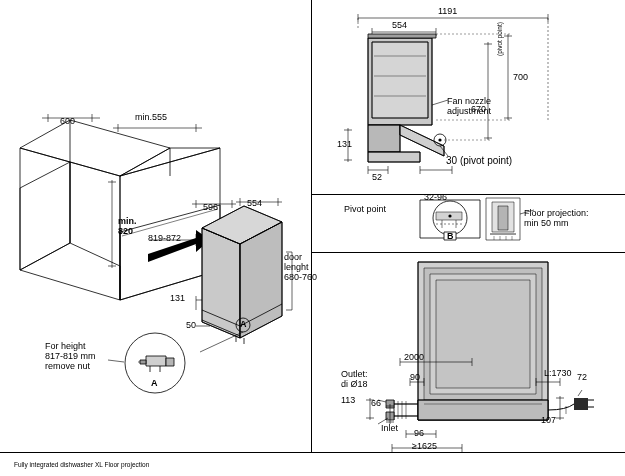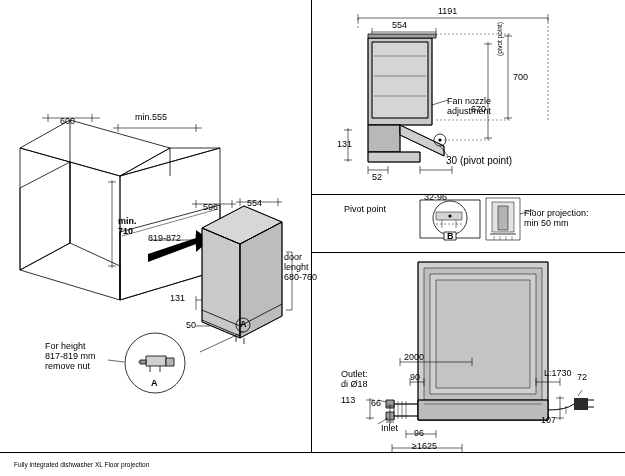--- a/index.html
+++ b/index.html
@@ -239,21 +239,21 @@
       <path d="M378 424 L388 418" stroke-width="0.6"></path>
 
       <path d="M578 396 L582 390" stroke-width="0.6"></path>
 
     </g>
   </svg>
 
   <div class="lbl" style="left:60px; top:116px;">600</div>
   <div class="lbl" style="left:135px; top:112px;">min.555</div>
   <div class="lbl b" style="left:118px; top:216px;">min.
-710</div>
+820</div>
   <div class="lbl" style="left:203px; top:202px;">596</div>
   <div class="lbl" style="left:247px; top:198px;">554</div>
   <div class="lbl" style="left:148px; top:233px;">819-872</div>
   <div class="lbl" style="left:170px; top:293px;">131</div>
   <div class="lbl" style="left:186px; top:320px;text-align:right;">50</div>
   <div class="lbl" style="left:284px; top:252px;">door
 lenght
 680-760</div>
   <div class="lbl b" style="left:240px; top:319px;">A</div>
   <div class="lbl" style="left:45px; top:341px;">For height

